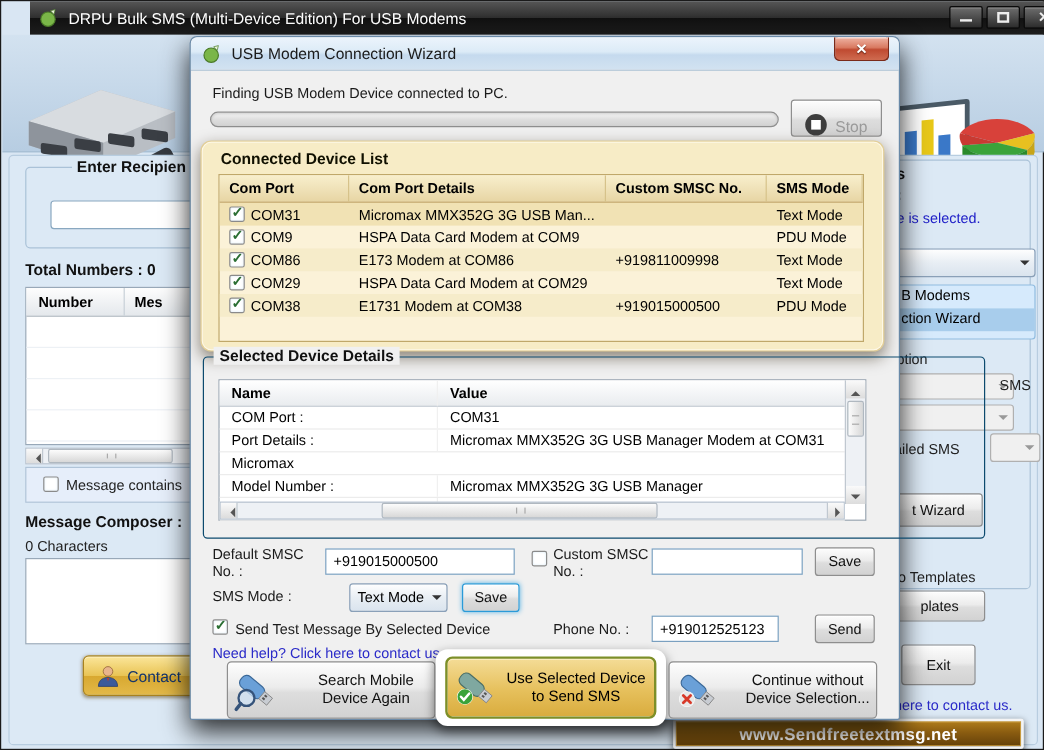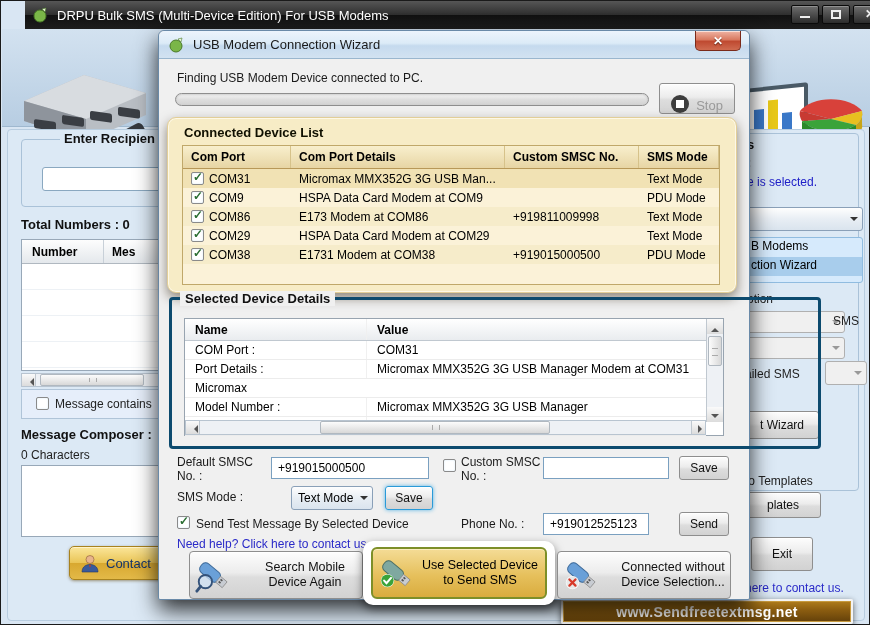--- a/index.html
+++ b/index.html
@@ -128,21 +128,21 @@
   .dt-row > div { padding-left:8px; height:100%; display:flex; align-items:center; overflow:hidden; white-space:nowrap; }
   .col-port { width:108px; flex:none; gap:5px; }
   .col-det  { width:214px; flex:none; }
   .col-smsc { width:134px; flex:none; }
   .col-mode { flex:1; }
   .dt-row.r-sel { background:#f1e2b4; }
   .dt-row.r-alt { background:#f6ecca; }
 
   
   .details-grp { position:absolute; left:10px; top:266px; width:652px; height:152px;
-    border:3px solid #0c4a6e; border-radius:4px; }
+    border:1px solid #0c4a6e; border-radius:4px; }
   .details-grp .grp-title2 { position:absolute; top:-9px; left:8px; background:#f0f0f0; padding:0 5px;
     font-weight:bold; font-size:13px; color:#111; }
   .details-table { position:absolute; left:12px; top:18px; width:540px; height:118px;
     background:#fff; border:1px solid #98a4b0; }
   .det-hdr { display:flex; height:22px; background:linear-gradient(180deg,#fff,#e9ecef); border-bottom:1px solid #c0c8d0;
     font-weight:bold; font-size:12px; align-items:center; width:521px; }
   .det-hdr > div { padding-left:10px; height:100%; display:flex; align-items:center; }
   .det-row { display:flex; height:19px; font-size:12px; align-items:center; border-bottom:1px solid #ececec; width:521px; }
   .det-row > div { padding-left:10px; white-space:nowrap; overflow:hidden; }
   .dc1 { width:182px; flex:none; border-right:1px solid #f0f0f0; height:100%; display:flex; align-items:center; }
@@ -499,17 +499,17 @@
         <g transform="rotate(40 20 20)">
           <rect x="4" y="14" width="24" height="12" rx="5" fill="#6aa0d8" stroke="#3a6898" stroke-width="1"></rect>
           <rect x="27" y="16" width="9" height="8" fill="#c8ccd2" stroke="#888" stroke-width="0.8"></rect>
           <rect x="29" y="17.5" width="2.5" height="1.8" fill="#555"></rect>
             <rect x="29" y="20.5" width="2.5" height="1.8" fill="#555"></rect>
         </g>
         <circle cx="11" cy="28" r="7" fill="#fff"></circle>
         <circle cx="11" cy="28" r="6.5" fill="#e8e8e8"></circle>
         <path d="M7.8 24.8 L14.2 31.2 M14.2 24.8 L7.8 31.2" stroke="#d83a2a" stroke-width="2.4" stroke-linecap="round"></path>
       </svg>
-      <span class="txt">Connected without Device Selection...</span>
+      <span class="txt">Continue without Device Selection...</span>
     </div>
 
   </div>
 </div>
 
 </body></html>

